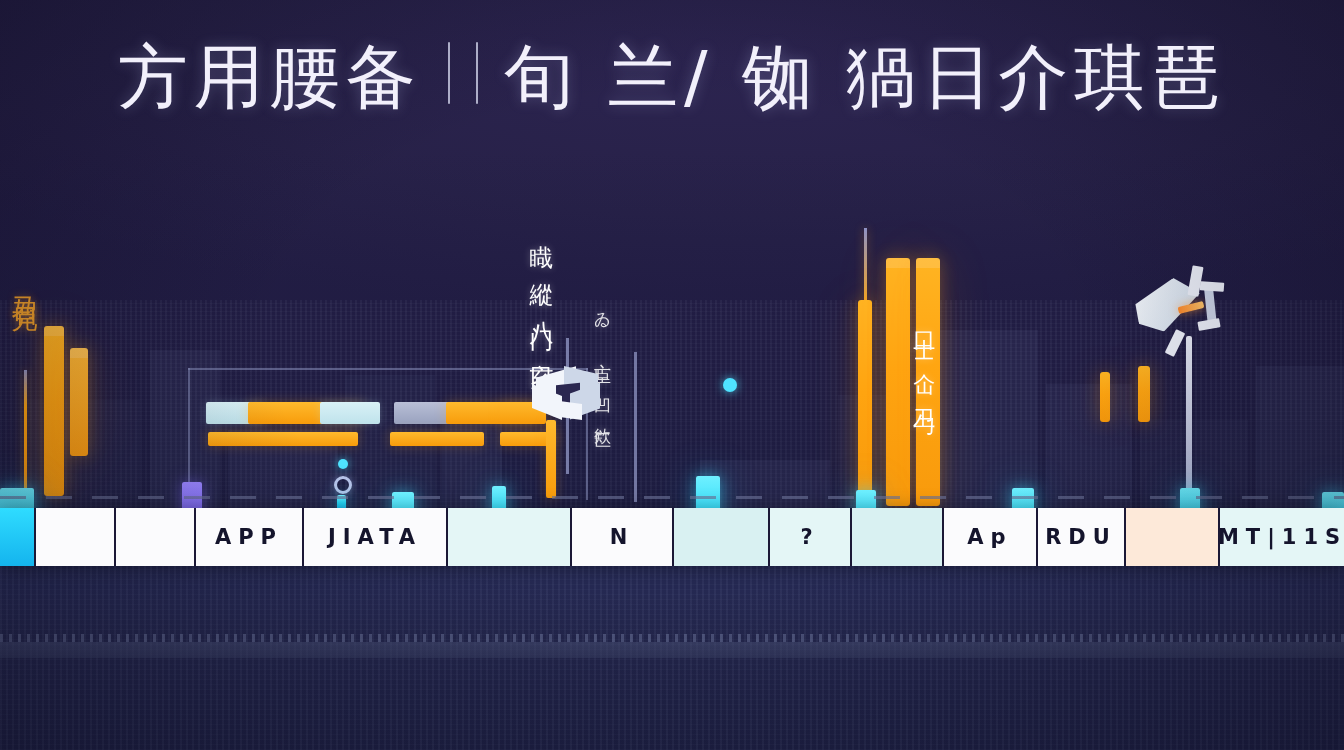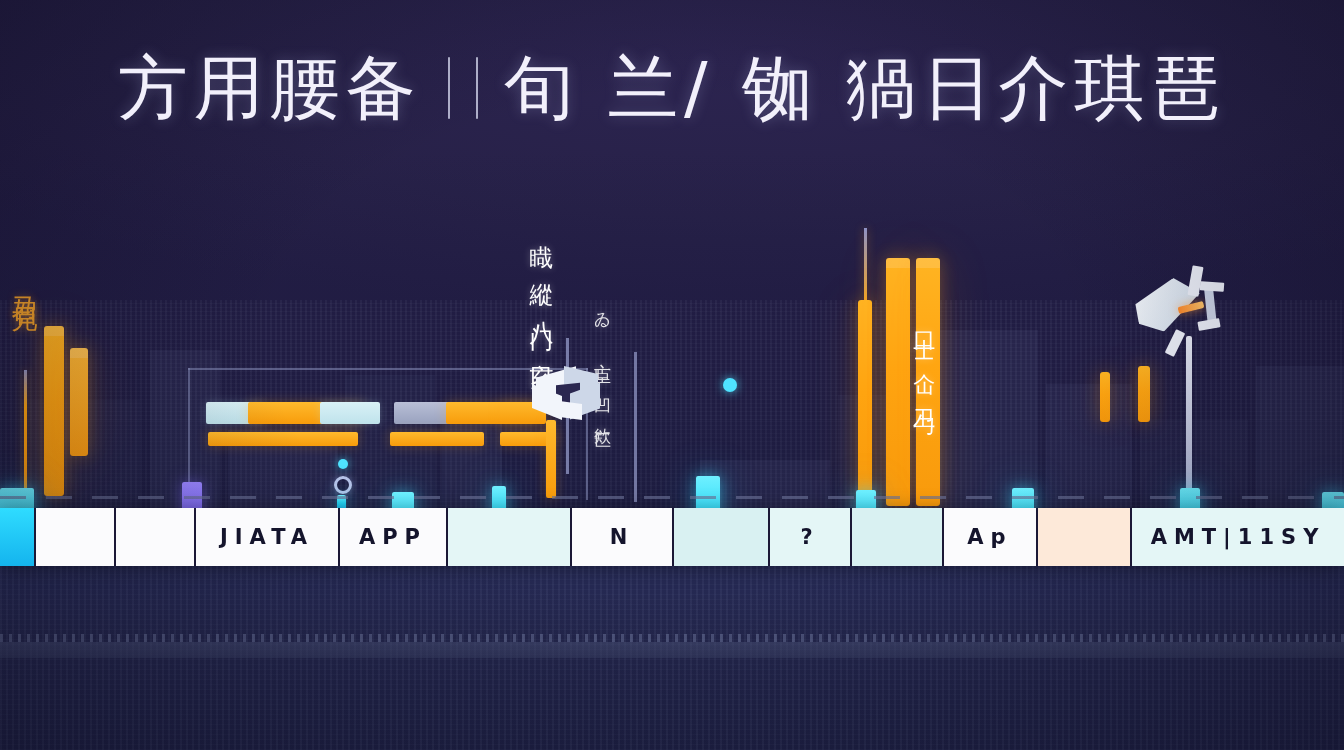--- a/index.html
+++ b/index.html
@@ -31,21 +31,21 @@
   .crowd{
     position:absolute;left:0;width:1344px;
     background-image:
       repeating-linear-gradient(90deg, rgba(190,200,230,.11) 0 2px, rgba(0,0,0,0) 2px 5px),
       repeating-linear-gradient(0deg, rgba(190,200,230,.07) 0 1px, rgba(0,0,0,0) 1px 4px);
   }
 
   
   .title-row{
     position:absolute;left:0;top:42px;width:1344px;height:92px;
-    display:flex;align-items:center;justify-content:center;gap:26px;
+    display:flex;align-items:flex-start;justify-content:center;gap:26px;
     z-index:40;
   }
   .title-seg{
     color:#f2f0fb;
     font-size:70px;line-height:1;
     font-weight:400;
     letter-spacing:6px;
     font-family:"DejaVu Sans","Liberation Sans",sans-serif;
     text-shadow:0 0 14px rgba(200,210,255,.28);
     white-space:nowrap;
@@ -306,43 +306,46 @@
   <div class="strip">
     <div class="seg cyanblk" style="flex:0 0 34px;">
       <span class="seg-text"></span>
     </div>
     <div class="seg w" style="flex:0 0 78px;">
       <span class="seg-text"></span>
     </div>
     <div class="seg w" style="flex:0 0 78px;">
       <span class="seg-text"></span>
     </div>
+    <div class="seg w" style="flex:0 0 106px;">
+      <span class="seg-text">APP</span>
+    </div>
     <div class="seg w" style="flex:0 0 142px;">
       <span class="seg-text">JIATA</span>
     </div>
-    <div class="seg w" style="flex:0 0 106px;">
-      <span class="seg-text">APP</span>
-    </div>
     <div class="seg ice" style="flex:0 0 122px;">
       <span class="seg-text"></span>
     </div>
     <div class="seg w" style="flex:0 0 100px;">
       <span class="seg-text">N</span>
     </div>
     <div class="seg ice2" style="flex:0 0 94px;">
       <span class="seg-text"></span>
     </div>
     <div class="seg ice" style="flex:0 0 80px;">
       <span class="seg-text">?</span>
     </div>
     <div class="seg ice2" style="flex:0 0 90px;">
       <span class="seg-text"></span>
     </div>
     <div class="seg w" style="flex:0 0 92px;justify-content:center;">
       <span class="seg-text">Ap</span>
+    </div>
+    <div class="seg w" style="flex:0 0 86px;">
+      <span class="seg-text">RDU</span>
     </div>
     <div class="seg peach" style="flex:0 0 92px;">
       <span class="seg-text"></span>
     </div>
     <div class="seg ice" style="flex:1 1 150px;border-right:none;">
       <span class="seg-text">AMT|11SY</span>
     </div>
   </div>
 
   <div class="rail under" style="top:572px;"></div>

